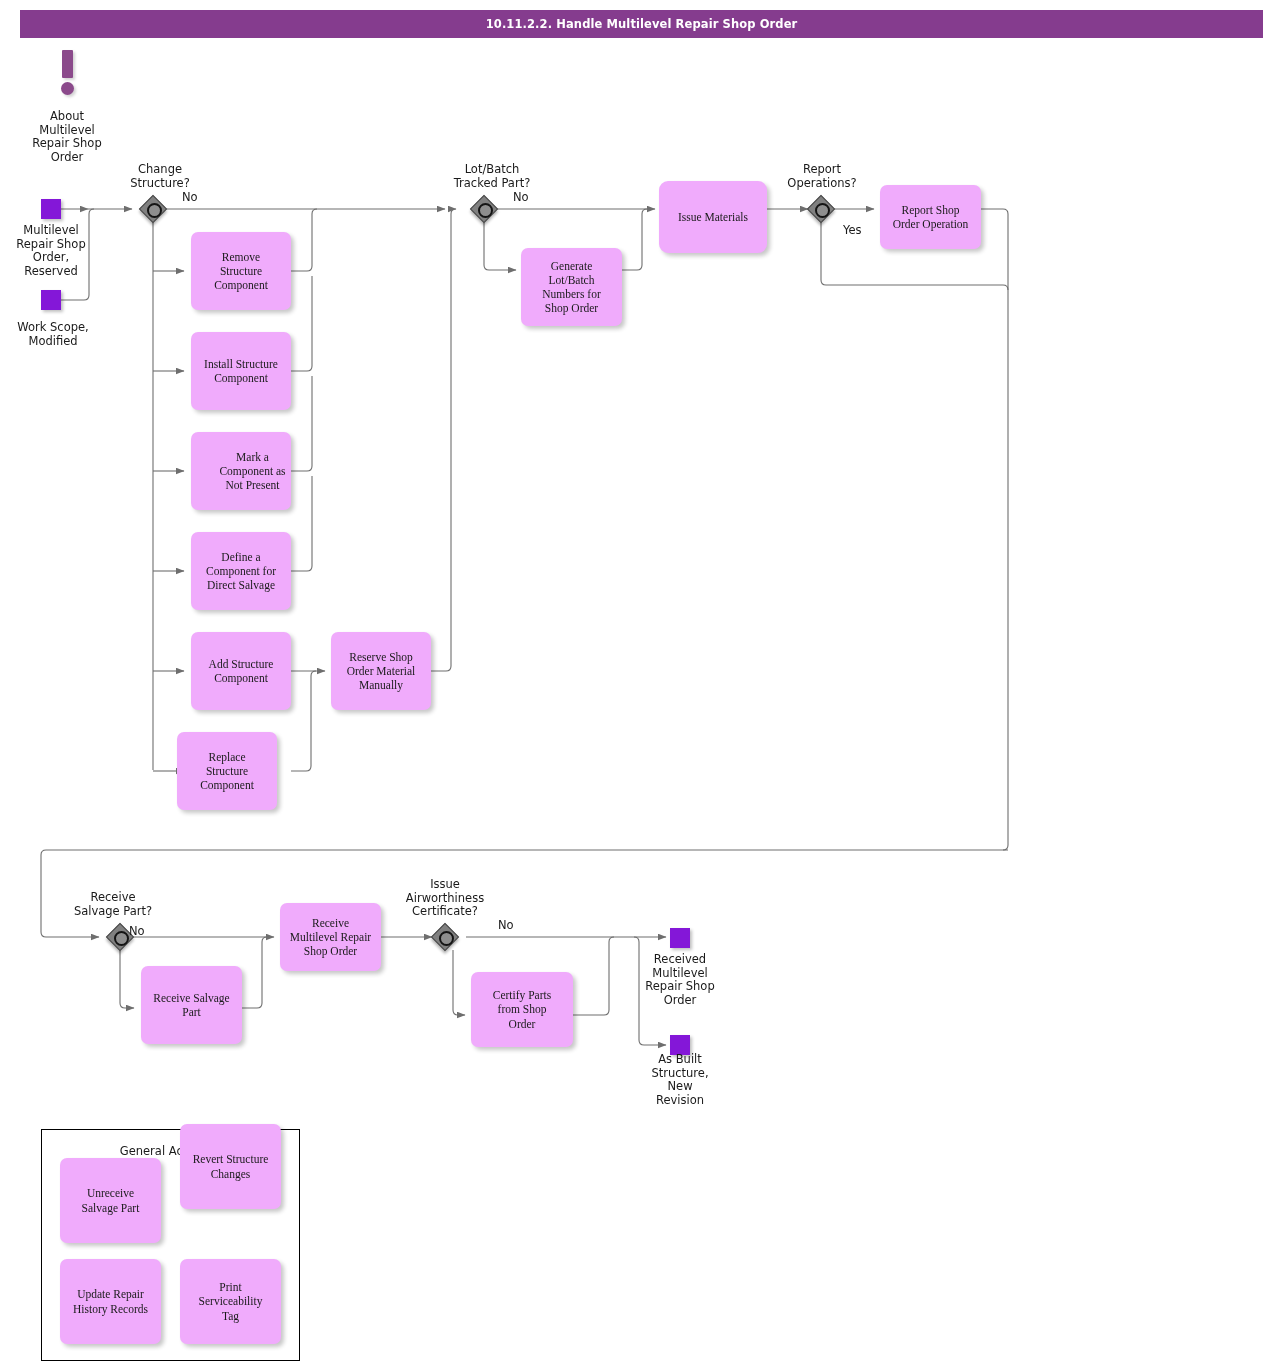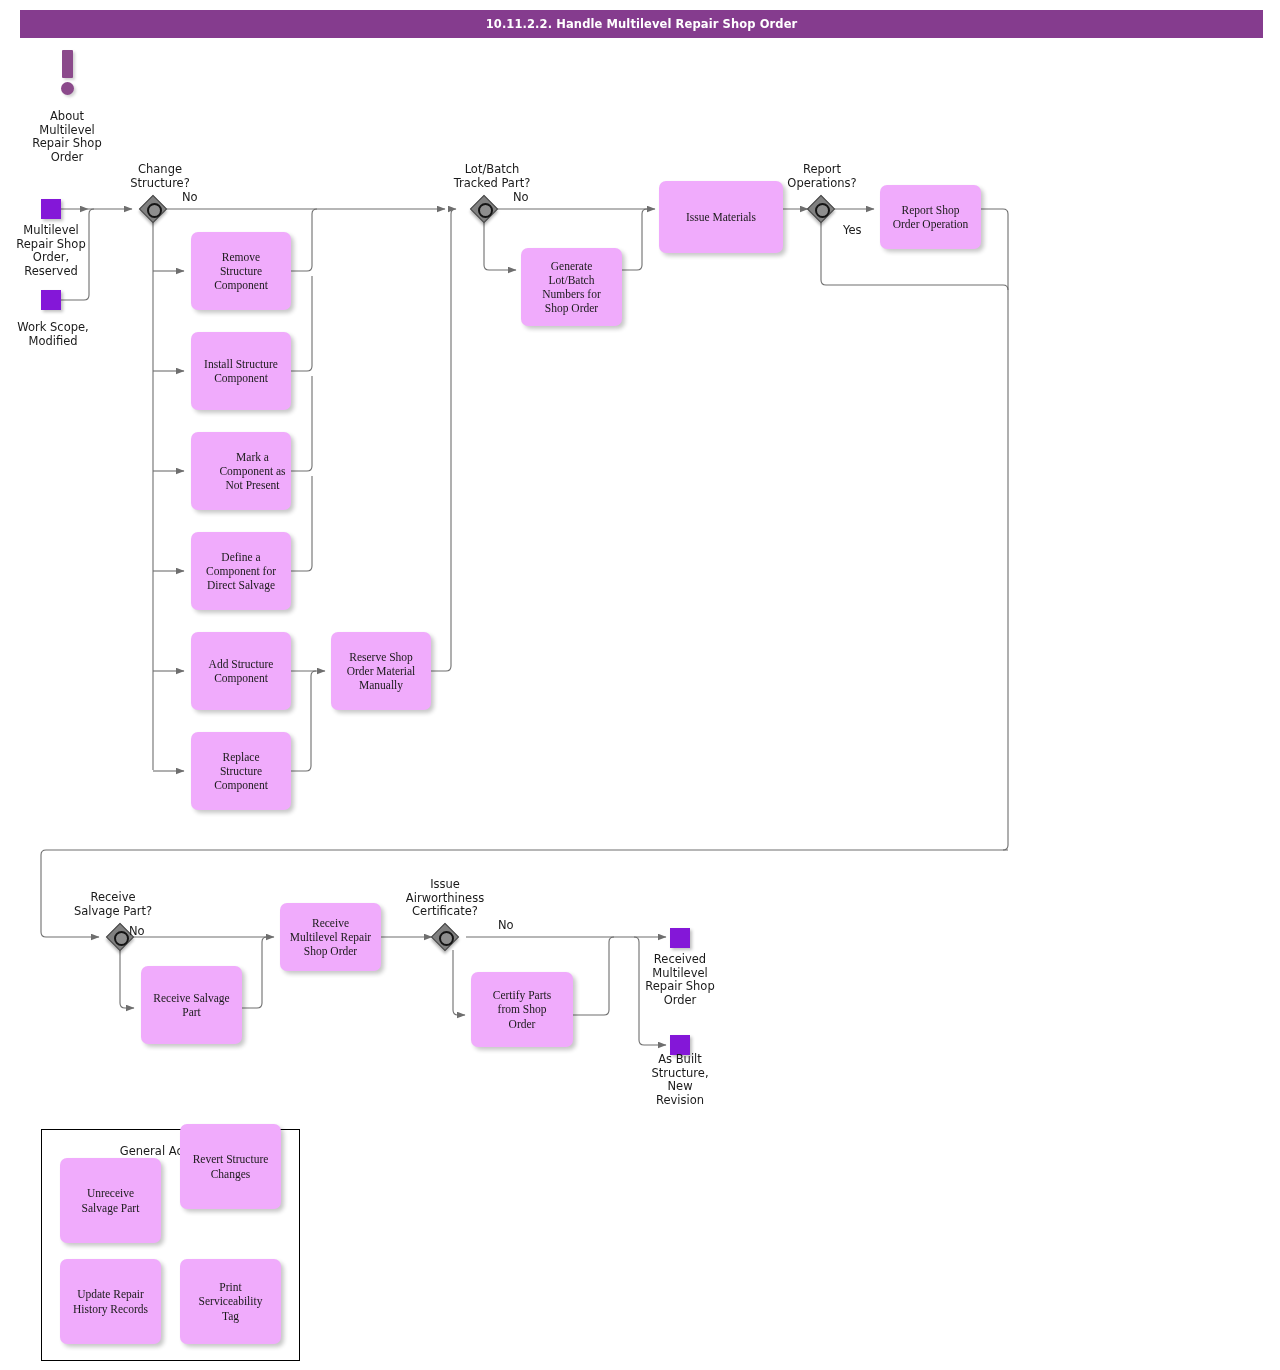--- a/index.html
+++ b/index.html
@@ -257,42 +257,42 @@
   <div class="task" style="left:191px; top:332px; width:100px; height:78px;">Install Structure
 Component</div>
   <div class="task" style="left:191px; top:432px; width:100px; height:78px;padding-left:28px;">Mark a
 Component as
 Not Present</div>
   <div class="task" style="left:191px; top:532px; width:100px; height:78px;">Define a
 Component for
 Direct Salvage</div>
   <div class="task" style="left:191px; top:632px; width:100px; height:78px;">Add Structure
 Component</div>
-  <div class="task" style="left:191px; top:732px; width:100px; height:78px;">Replace
+  <div class="task" style="left:177px; top:732px; width:100px; height:78px;">Replace
 Structure
 Component</div>
 
   <div class="task" style="left:331px; top:632px; width:100px; height:78px;">Reserve Shop
 Order Material
 Manually</div>
 
   <div class="lbl" style="left:437px; top:163px; width:110px;">Lot/Batch
 Tracked Part?</div>
   <div class="gateway" style="left:471px; top:196px;">
     <div class="dia"></div>
     <div class="ring"></div>
   </div>
   <div class="lbl left" style="left:513px; top:191px; width:30px;">No</div>
 
   <div class="task" style="left:521px; top:248px; width:101px; height:78px;">Generate
 Lot/Batch
 Numbers for
 Shop Order</div>
 
-  <div class="task" style="left:659px; top:181px; width:124px; height:72px;">Issue Materials</div>
+  <div class="task" style="left:659px; top:181px; width:108px; height:72px;border-radius:9px;">Issue Materials</div>
 
   <div class="lbl" style="left:770px; top:163px; width:104px;">Report
 Operations?</div>
   <div class="gateway" style="left:808px; top:196px;">
     <div class="dia"></div>
     <div class="ring"></div>
   </div>
   <div class="lbl left" style="left:843px; top:224px; width:30px;">Yes</div>
 
   <div class="task" style="left:880px; top:185px; width:101px; height:64px;">Report Shop

